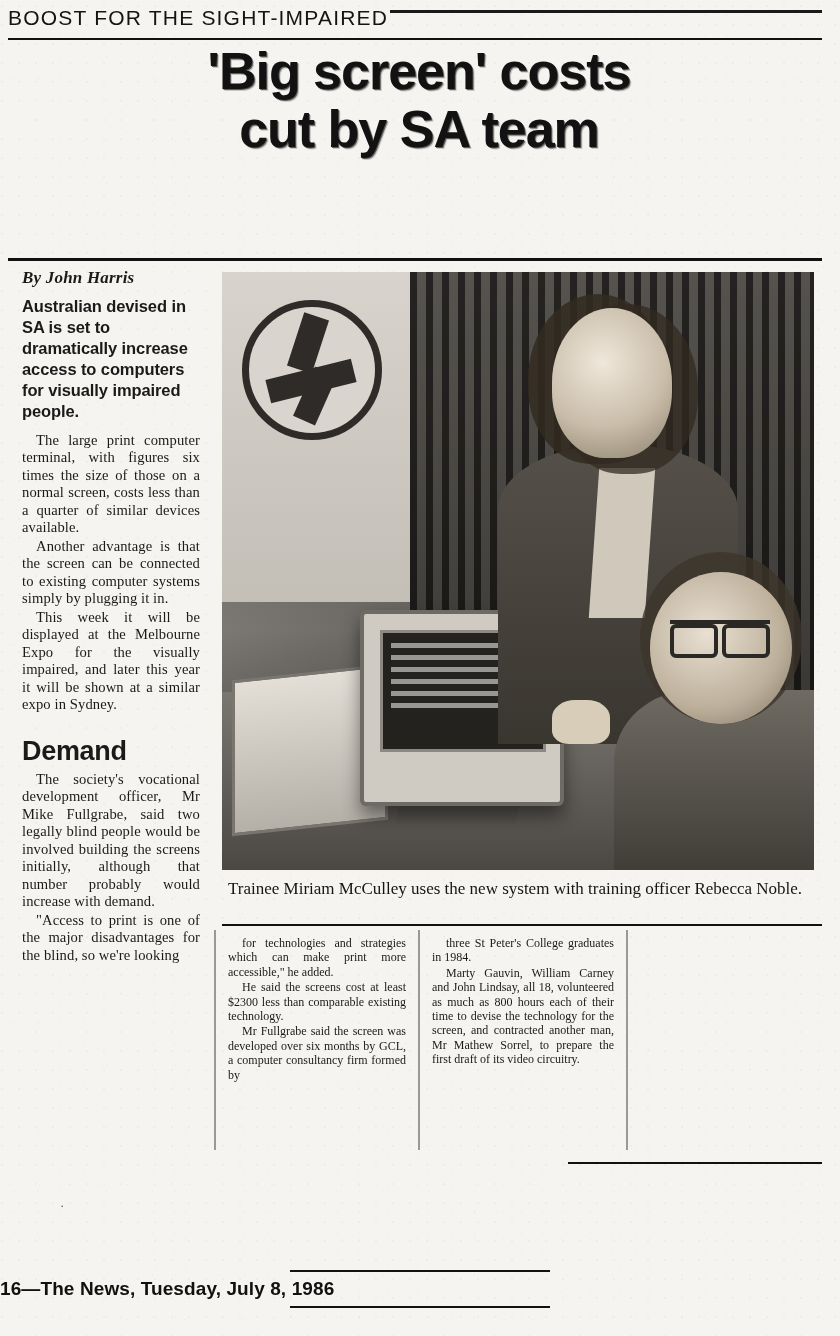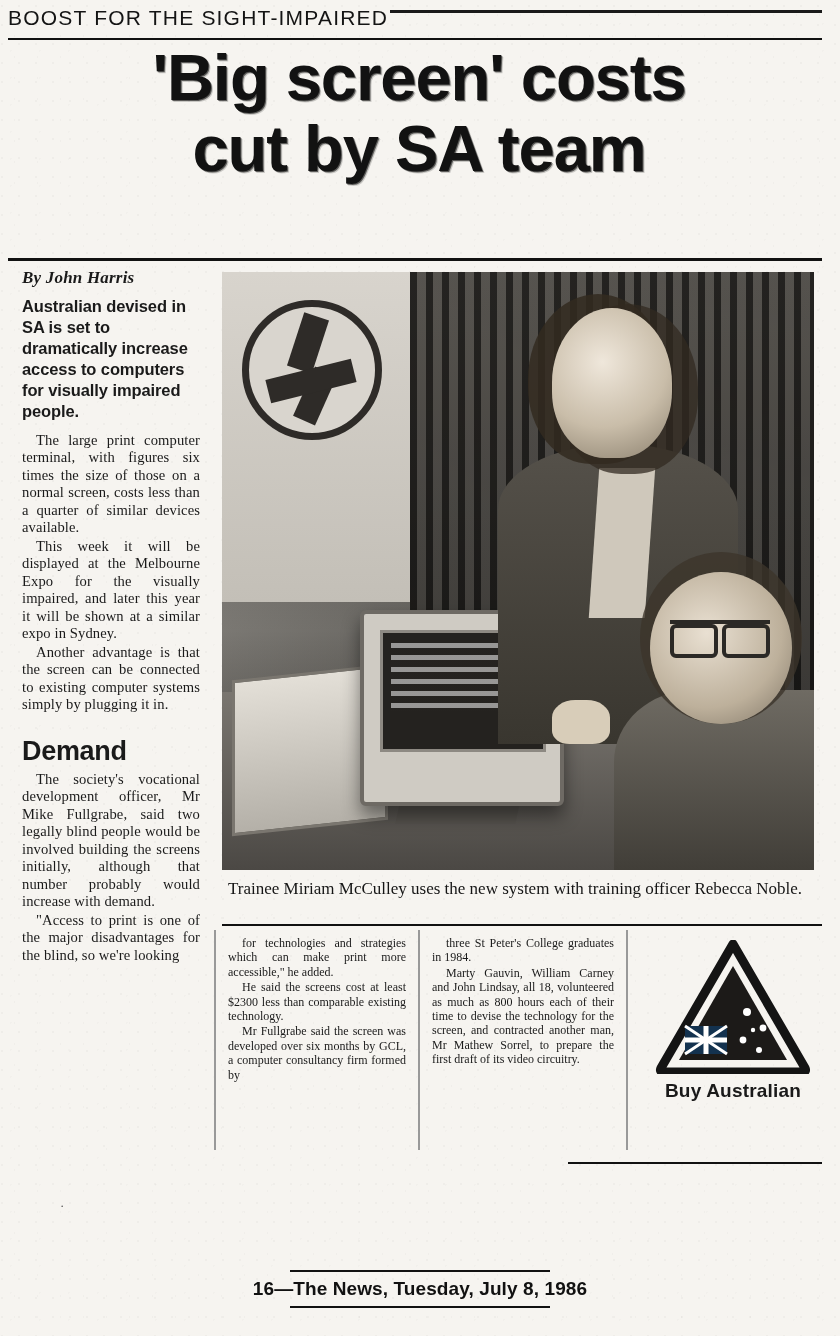--- a/index.html
+++ b/index.html
@@ -69,21 +69,21 @@
 
   
   .headline {
     position: absolute;
     top: 46px;
     left: 12px;
     right: 14px;
     text-align: center;
     font-family: "Liberation Sans", sans-serif;
     font-weight: bold;
-    font-size: 65px;
+    font-size: 52px;
     line-height: 0.97;
     letter-spacing: -1px;
     color: #121212;
     text-shadow: 1px 1px 0 rgba(0,0,0,0.55), 2px 2px 0 rgba(0,0,0,0.18);
   }
   .headline .l1 { display: block; }
   .headline .l2 { display: block; margin-top: 8px; }
 
   .rule-under-headline {
     position: absolute;
@@ -389,21 +389,20 @@
     height: 2px;
     background: #111;
   }
 
   
   .footer {
     position: absolute;
     left: 0;
     right: 0;
     top: 1278px;
-    text-align: center;
     font-family: "Liberation Sans", sans-serif;
     font-size: 19px;
     font-weight: bold;
     letter-spacing: .1px;
     color: #111;
   }
   .footer-rule-top {
     position: absolute;
     left: 290px;
     right: 290px;
@@ -442,22 +441,22 @@
     <span class="l1">'Big screen' costs</span>
     <span class="l2">cut by SA team</span>
   </div>
   <div class="rule-under-headline"></div>
 
   <div class="left-col">
     <div class="byline">By John Harris</div>
     <div class="standfirst">Australian devised in SA is set to dramatically increase access to computers for visually impaired people.</div>
     <div class="bodytext">
       <p>The large print computer terminal, with figures six times the size of those on a normal screen, costs less than a quarter of similar devices available.</p>
+      <p>Another advantage is that the screen can be connected to existing computer systems simply by plugging it in.</p>
       <p>This week it will be displayed at the Melbourne Expo for the visually impaired, and later this year it will be shown at a similar expo in Sydney.</p>
-      <p>Another advantage is that the screen can be connected to existing computer systems simply by plugging it in.</p>
     </div>
     <div class="subhead">Demand</div>
     <div class="bodytext">
       <p>The society's vocational development officer, Mr Mike Fullgrabe, said two legally blind people would be involved building the screens initially, although that number probably would increase with demand.</p>
       <p>"Access to print is one of the major disadvantages for the blind, so we're looking</p>
     </div>
   </div>
 
   <div class="photo-wrap">
     <div class="photo">
@@ -494,37 +493,20 @@
     <p>for technologies and strategies which can make print more accessible," he added.</p>
     <p>He said the screens cost at least $2300 less than comparable existing technology.</p>
     <p>Mr Fullgrabe said the screen was developed over six months by GCL, a computer consultancy firm formed by</p>
   </div>
 
   <div class="col3">
     <p>three St Peter's College graduates in 1984.</p>
     <p>Marty Gauvin, William Carney and John Lindsay, all 18, volunteered as much as 800 hours each of their time to devise the technology for the screen, and contracted another man, Mr Mathew Sorrel, to prepare the first draft of its video circuitry.</p>
   </div>
 
-  <div class="buy-aus">
-    <div class="tri">
-      <svg width="156" height="134" viewBox="0 0 156 134" aria-hidden="true">
-        <path d="M78 4 L150 128 Q152 132 147 132 L9 132 Q4 132 6 128 Z" fill="none" stroke="#141414" stroke-width="9" stroke-linejoin="round"></path>
-        <path d="M78 26 L132 120 L24 120 Z" fill="#1c1a18"></path>
-        <rect x="30" y="86" width="42" height="28" fill="#13324f"></rect>
-        <path d="M30 86 L72 114 M72 86 L30 114" stroke="#ffffff" stroke-width="3"></path>
-        <path d="M51 86 L51 114 M30 100 L72 100" stroke="#ffffff" stroke-width="5"></path>
-        <circle cx="92" cy="72" r="4" fill="#ffffff"></circle>
-        <circle cx="108" cy="88" r="3.4" fill="#ffffff"></circle>
-        <circle cx="88" cy="100" r="3.4" fill="#ffffff"></circle>
-        <circle cx="104" cy="110" r="3" fill="#ffffff"></circle>
-        <circle cx="98" cy="90" r="2.2" fill="#ffffff"></circle>
-      </svg>
-    </div>
-    <div class="buy-aus-label">Buy Australian</div>
-  </div>
 
   <div class="rule-bottom-block"></div>
 
   <div class="speck">·</div>
 
   <div class="footer-rule-top"></div>
   <div class="footer">16—The News, Tuesday, July 8, 1986</div>
   <div class="footer-rule-bottom"></div>
 
 </div>

